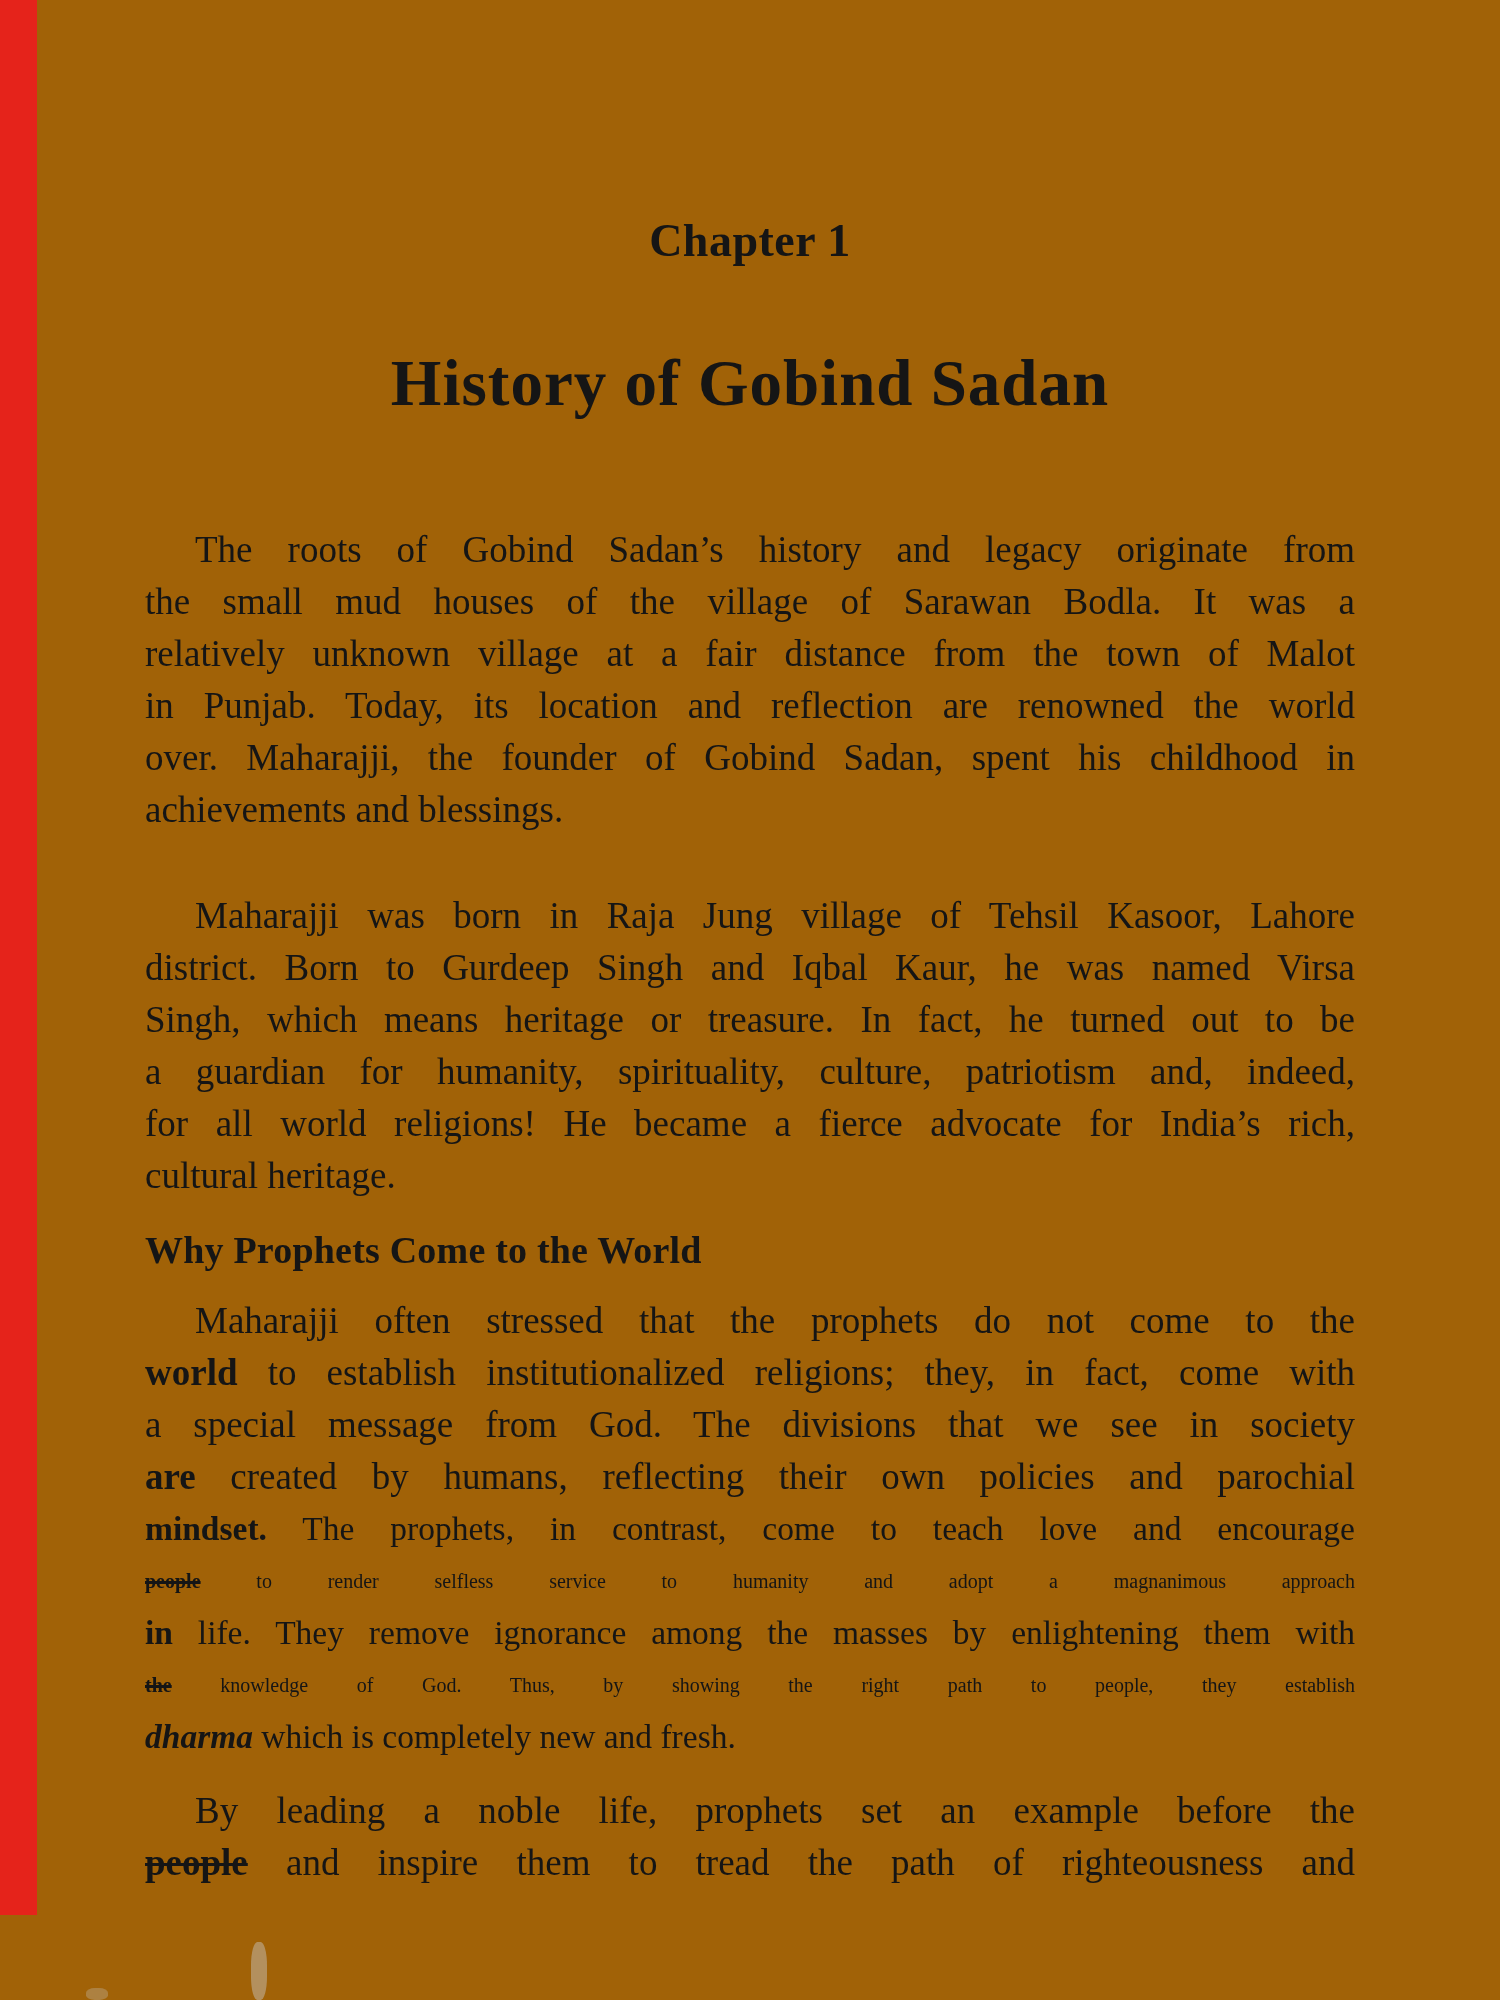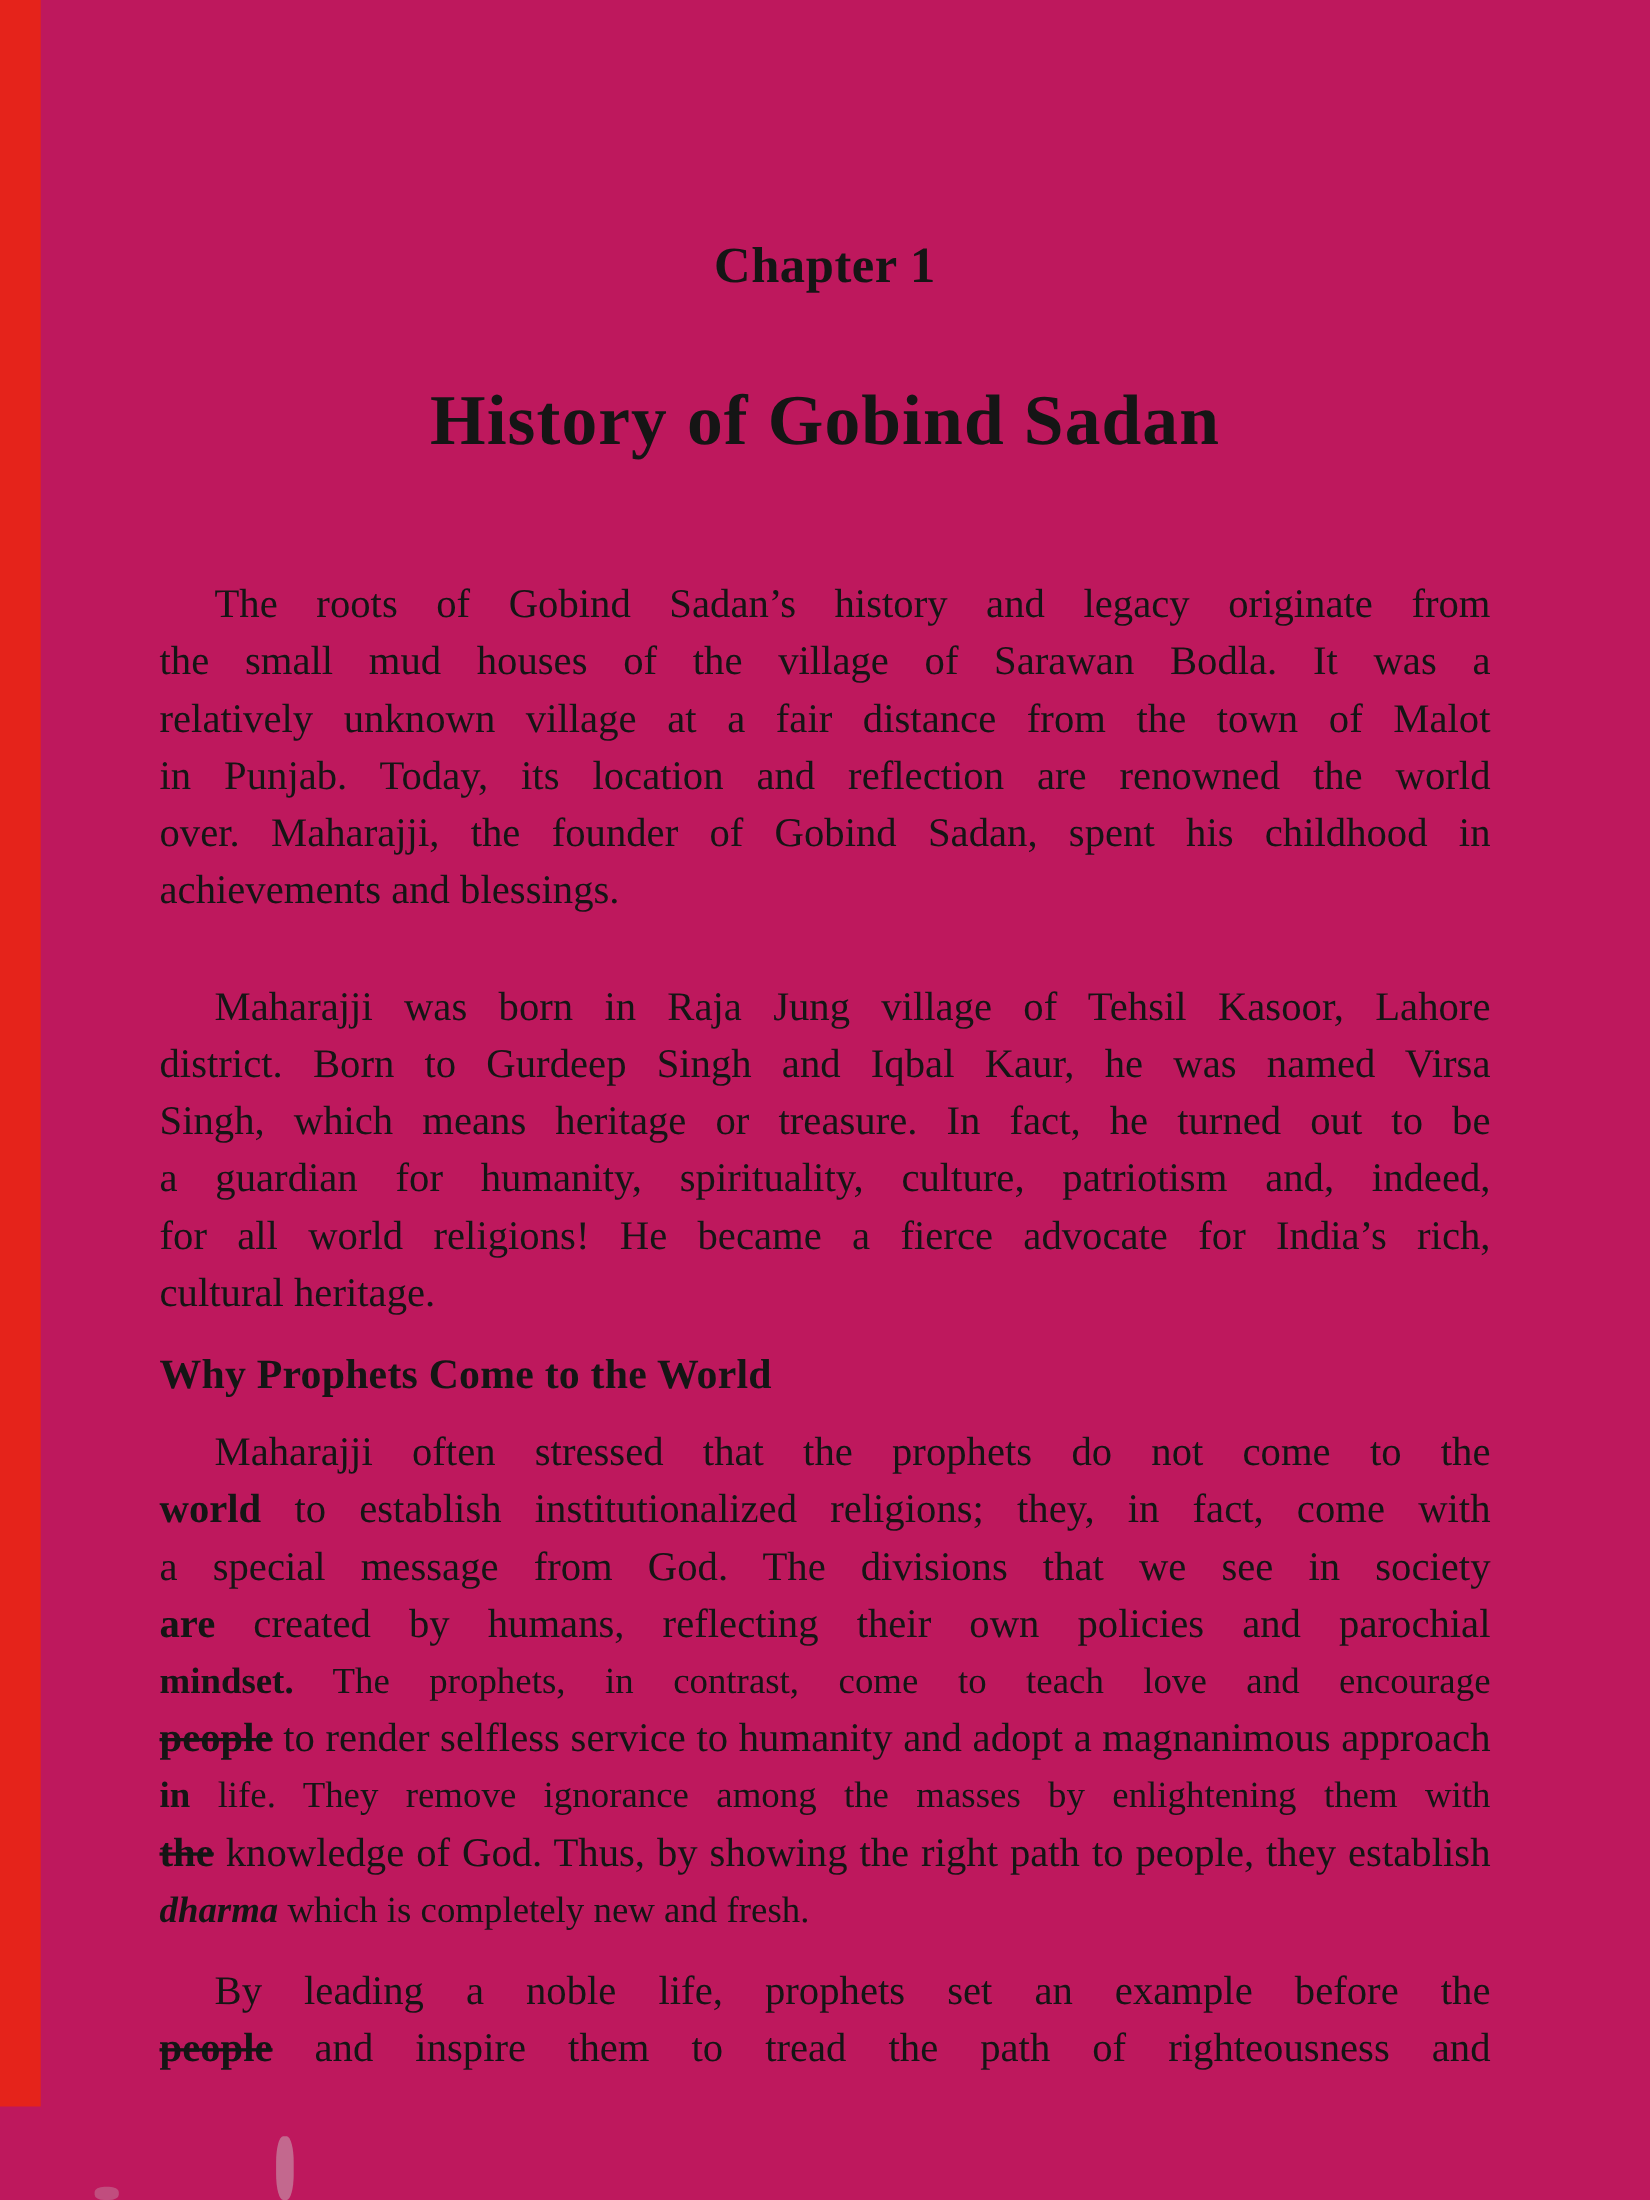--- a/index.html
+++ b/index.html
@@ -36,29 +36,29 @@
     text-align:justify;
     -moz-text-align-last:justify;
     text-align-last:justify;
     line-height:52px;height:52px;
     white-space:normal;
   }
   .ln.last{text-align-last:left;-moz-text-align-last:left;}
   .ln.ind{text-indent:50px;}
   .sz-n{font-size:37px;}
   .sz-m{font-size:33.5px;}
-  .sz-s{font-size:37px;}
+  .sz-s{font-size:20px;}
   .lead{font-weight:bold;}
   .lead.strike{text-decoration:line-through;text-decoration-thickness:3px;}
   .lead.it{font-style:italic;}
 </style>
 </head>
 <body>
 
-<div id="page" style="background: #be185d; color: rgb(21, 21, 21);">
+<div id="page" style="background: #a16207; color: rgb(21, 21, 21);">
   <div id="spine" style="background: rgb(229, 35, 27);"></div>
   <div id="smudge1" class="smudge"></div>
   <div id="smudge2" class="smudge"></div>
 
   <div id="chapter" class="center">Chapter 1</div>
   <div id="title" class="center">History of Gobind Sadan</div>
 
   <div id="para-0" class="para">
       <div class="ln sz-n ind">The roots of Gobind Sadan’s history and legacy originate from</div>
       <div class="ln sz-n">the small mud houses of the village of Sarawan Bodla. It was a</div>

